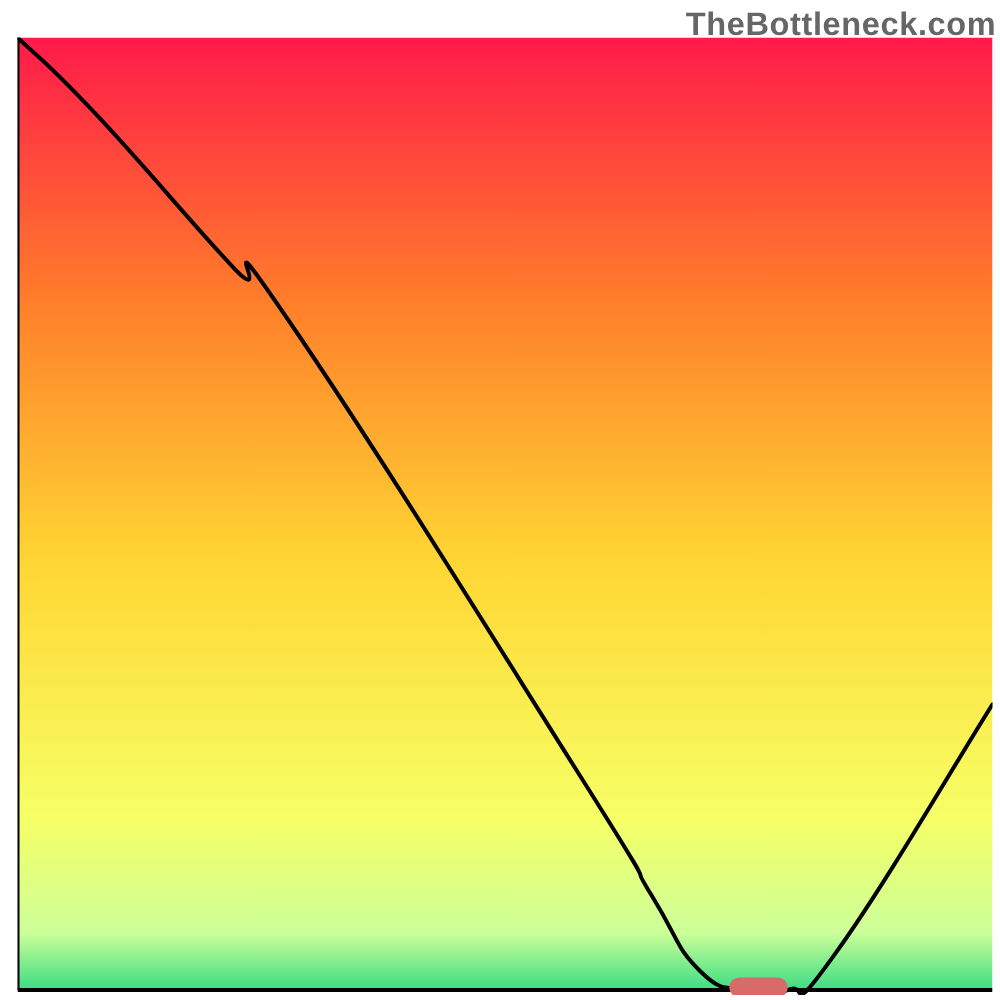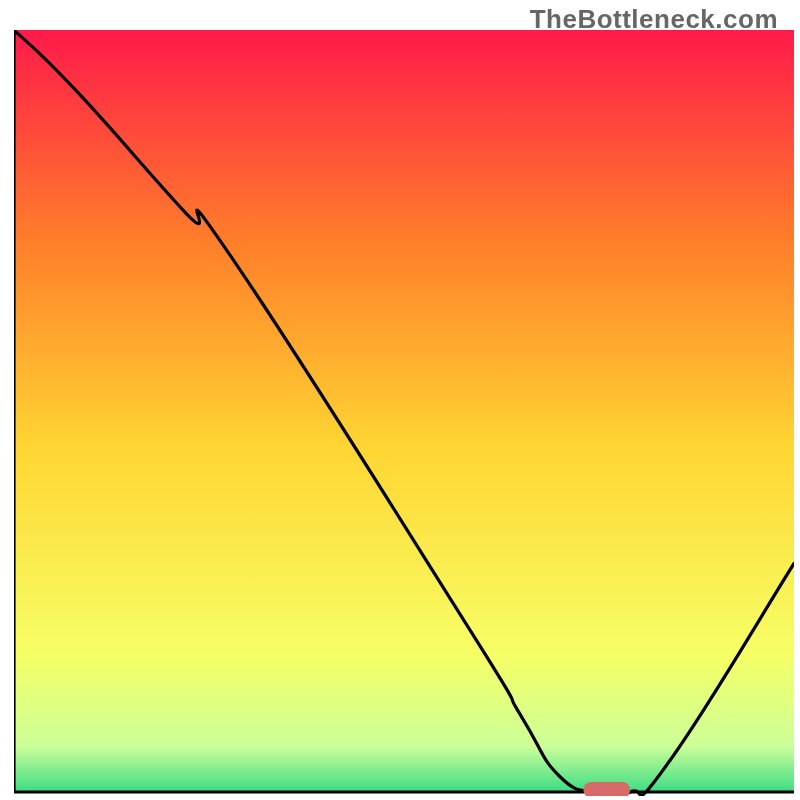--- a/index.html
+++ b/index.html
@@ -11,21 +11,21 @@
     background: #fff;
   }
   .chart-container {
     position: relative;
     width: 800px;
     height: 800px;
   }
   .watermark {
     position: absolute;
     top: 4px;
-    right: 22px;
+    right: 3px;
     font-family: Arial, Helvetica, sans-serif;
     font-size: 26px;
     font-weight: 600;
     color: #666666;
     letter-spacing: 0.5px;
   }
   .plot-area {
     position: absolute;
     left: 14px;
     top: 30px;

